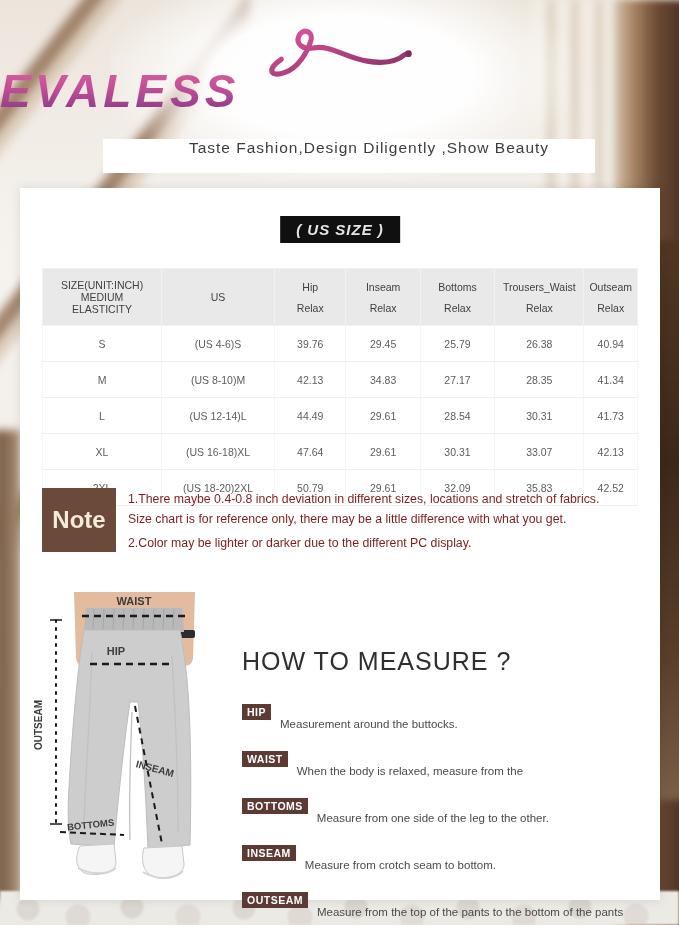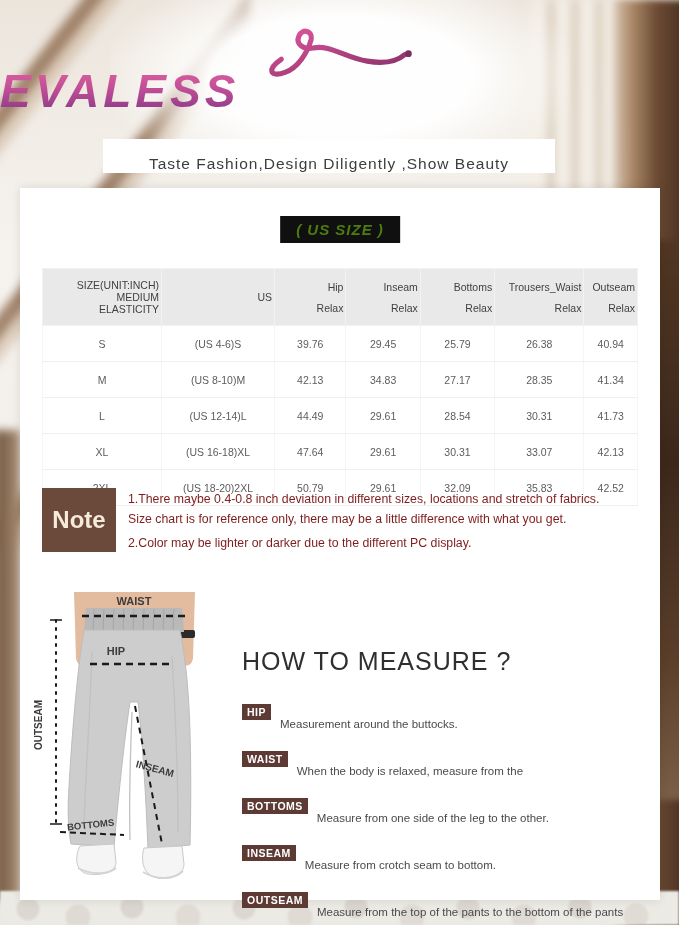--- a/index.html
+++ b/index.html
@@ -40,35 +40,35 @@
 
   
   .logo-icon{position:absolute;left:247px;top:20px;z-index:3;}
   .logo-text{position:absolute;left:0;top:64px;width:679px;text-align:left;z-index:3;
     font-size:46px;font-weight:bold;font-style:italic;letter-spacing:4px;color:#a8438d;}
   @supports (-webkit-background-clip:text){
     .logo-text{background:linear-gradient(180deg,#e2669f 0%,#c14e97 45%,#7f3584 100%);
       -webkit-background-clip:text;background-clip:text;color:transparent;}
   }
   .tagline-band{position:absolute;left:103px;top:139px;width:452px;height:34px;background:#ffffff;z-index:3;
-    display:flex;align-items:flex-end;justify-content:center;}
+    display:flex;align-items:flex-start;justify-content:center;padding-left:40px;}
   .tagline{font-size:15.5px;color:#3d3d3d;letter-spacing:1px;font-weight:500;}
 
   
   .card{position:absolute;left:20px;top:188px;width:640px;height:712px;background:#ffffff;z-index:2;
     box-shadow:0 0 10px rgba(0,0,0,.10);}
 
   .us-badge{position:absolute;left:50%;top:28px;transform:translateX(-50%);
-    background:#101010;color:#4d7c0f;font-weight:bold;font-style:italic;font-size:15px;
+    background:#101010;color:#e5e5e5;font-weight:bold;font-style:italic;font-size:15px;
     padding:5px 16px;letter-spacing:1px;}
 
   
   .size-table{position:absolute;left:22px;top:80px;width:596px;border-collapse:collapse;table-layout:fixed;}
   .size-table th{background:#e9e9ea;font-weight:normal;color:#3f3f3f;font-size:10.5px;
-    padding:5px 2px;height:46px;border:1px solid #f2f2f2;text-align:right;}
+    padding:5px 2px;height:46px;border:1px solid #f2f2f2;}
   .size-table td{color:#5c5c5c;font-size:10.5px;text-align:center;height:33px;
     border:1px solid #efefef;border-left:1px solid #f5f5f5;border-right:1px solid #f5f5f5;}
   .th-sub{display:block;margin-top:9px;}
   .col-size{width:20%;} .col-us{width:19%;} .col-hip{width:12%;} .col-inseam{width:12.5%;}
   .col-bottoms{width:12.5%;} .col-tw{width:15%;} .col-outseam{width:9%;}
 
   
   .note-row{position:absolute;left:22px;top:300px;width:600px;display:flex;align-items:flex-start;}
   .note-box{width:74px;height:64px;background:#6b4a3c;color:#f6ead9;display:flex;align-items:center;
     justify-content:center;font-size:24px;font-weight:bold;flex:0 0 auto;}

